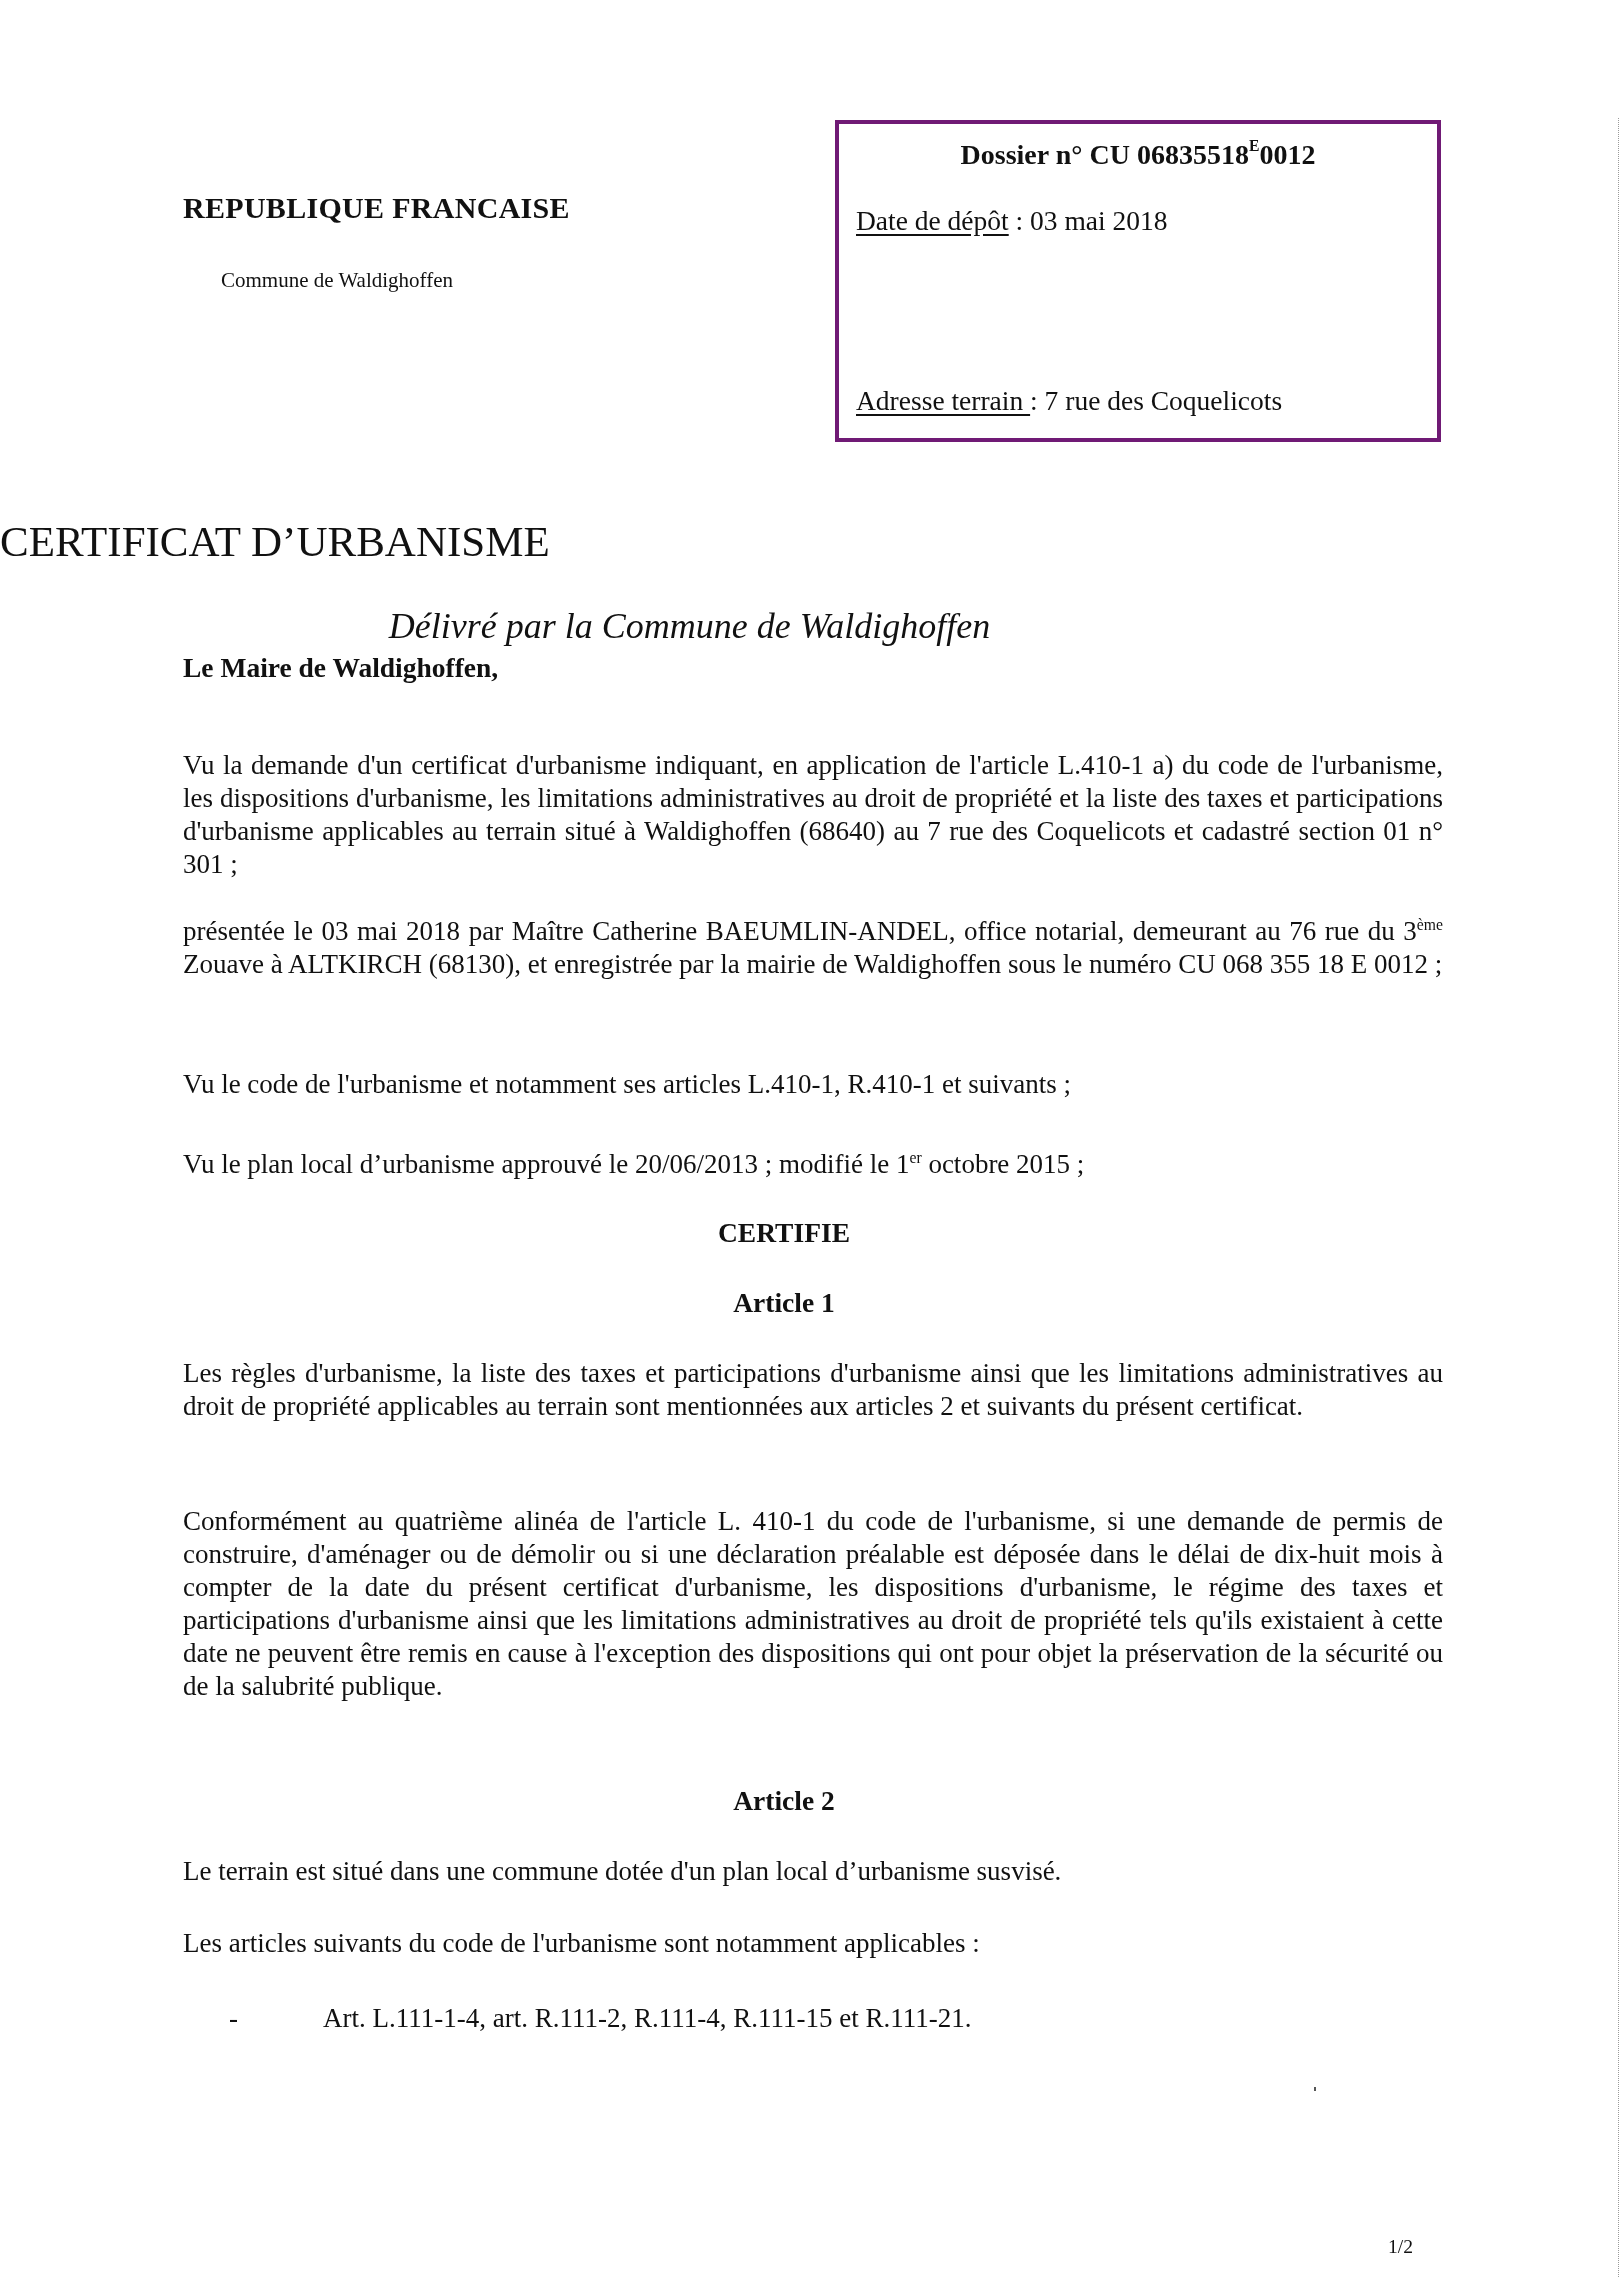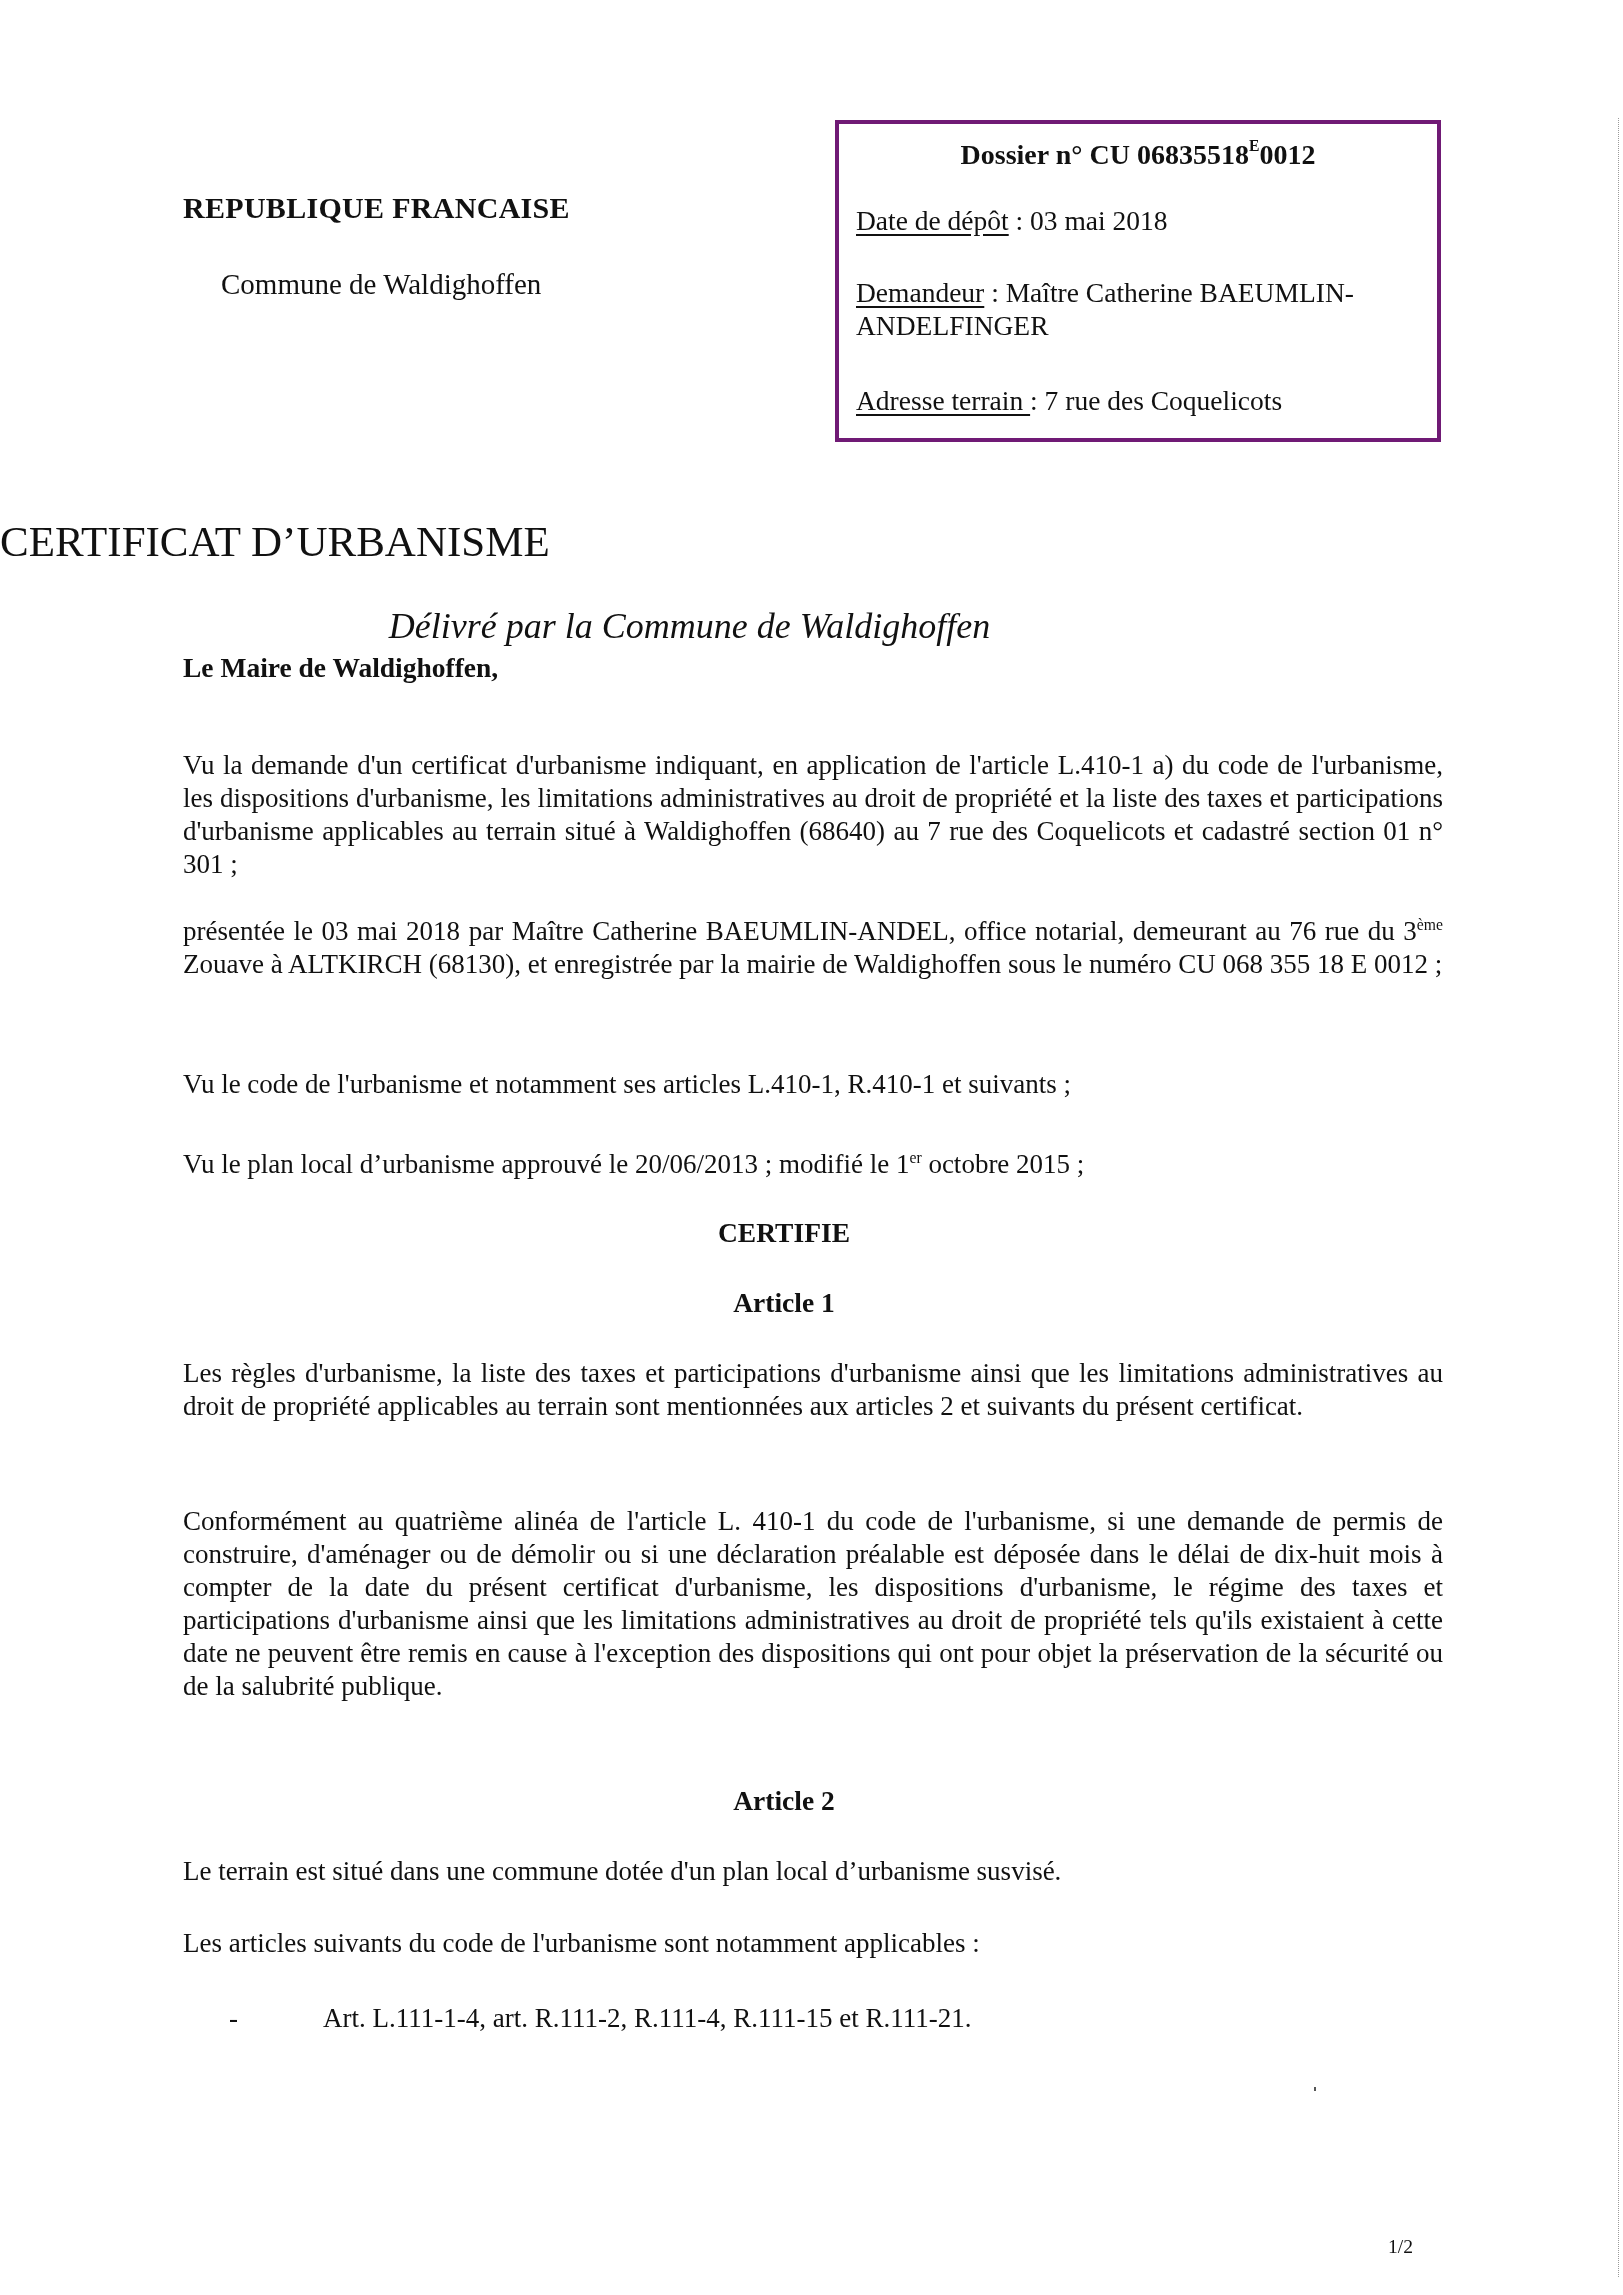--- a/index.html
+++ b/index.html
@@ -8,21 +8,21 @@
       font-family: "Liberation Serif", "DejaVu Serif", serif;
       color: #111111;
     }
     .abs { position: absolute; }
     .right-edge {
       position: absolute; left: 1618px; top: 118px; width: 0; height: 2159px;
       border-left: 1.3px dotted #9a9a9a;
     }
     
     .republique { left: 183px; top: 191px; font-size: 30px; font-weight: bold; letter-spacing: 0.3px; }
-    .commune { left: 221px; top: 268px; font-size: 29px; }
+    .commune { left: 221px; top: 268px; font-size: 21px; }
     
     .dossier-box {
       left: 835px; top: 120px; width: 606px; height: 322px;
       border: 4px solid #701a75; box-sizing: border-box;
     }
     .dossier-title { position: absolute; left: 0; right: 0; top: 13px; text-align: center; font-size: 28px; font-weight: bold; }
     .dossier-title sup { font-size: 15.7px; vertical-align: 13px; }
     .box-line { position: absolute; left: 17px; font-size: 27.5px; line-height: 33px; }
     .box-line .lbl { text-decoration: underline; text-underline-offset: 3.9px; }
     .l-date { top: 80px; }
@@ -59,21 +59,20 @@
 <body>
 
 <div class="right-edge"></div>
 
 <div class="abs republique">REPUBLIQUE FRANCAISE</div>
 <div class="abs commune">Commune de Waldighoffen</div>
 
 <div class="abs dossier-box">
   <div class="dossier-title"><span>Dossier n° CU 06835518</span><sup>E</sup><span>0012</span></div>
   <div class="box-line l-date"><span class="lbl">Date de dépôt</span><span> : 03 mai 2018</span></div>
-  <div class="box-line l-dem"><span class="lbl">Demandeur</span><span> : Maître Catherine BAEUMLIN-ANDELFINGER</span></div>
   <div class="box-line l-adr"><span class="lbl">Adresse terrain </span><span>: 7 rue des Coquelicots</span></div>
 </div>
 
 <div class="abs title">CERTIFICAT D’URBANISME</div>
 <div class="abs delivre">Délivré par la Commune de Waldighoffen</div>
 <div class="abs maire">Le Maire de Waldighoffen,</div>
 
 <div class="para p1">Vu la demande d'un certificat d'urbanisme indiquant, en application de l'article L.410-1 a) du code de l'urbanisme, les dispositions d'urbanisme, les limitations administratives au droit de propriété et la liste des taxes et participations d'urbanisme applicables au terrain situé à Waldighoffen (68640) au 7 rue des Coquelicots et cadastré section 01 n° 301 ;</div>
 <div class="para p2"><span>présentée le 03 mai 2018 par Maître Catherine BAEUMLIN-ANDEL, office notarial, demeurant au 76 rue du 3</span><sup>ème</sup><span> Zouave à ALTKIRCH (68130), et enregistrée par la mairie de Waldighoffen sous le numéro CU 068 355 18 E 0012 ;</span></div>
 <div class="para p3">Vu le code de l'urbanisme et notamment ses articles L.410-1, R.410-1 et suivants ;</div>

